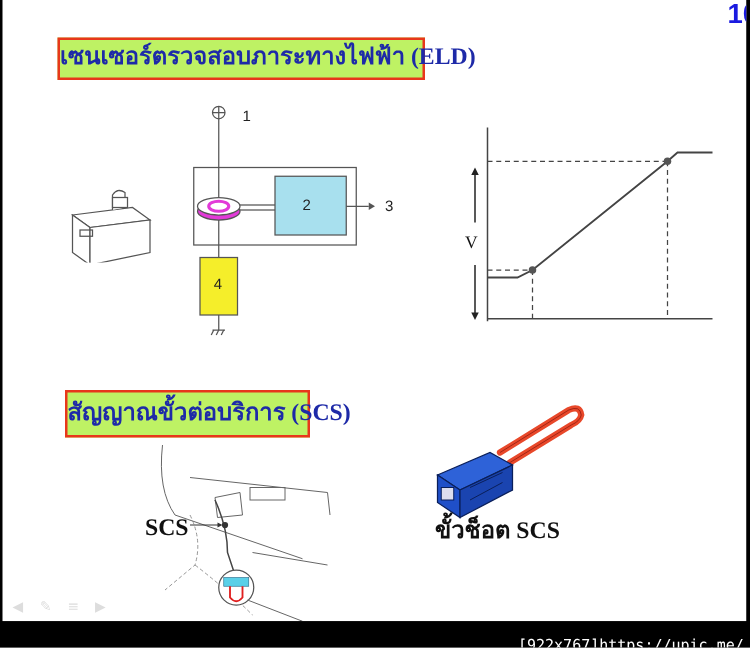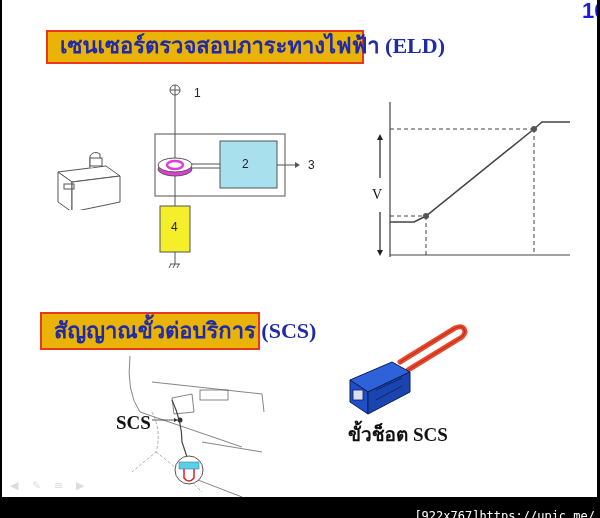--- a/index.html
+++ b/index.html
@@ -1,21 +1,21 @@
 <!DOCTYPE html>
 <html><head>
 <meta charset="utf-8">
 <style>
   html,body{margin:0;padding:0;}
   body{width:600px;height:518px;background:#000;position:relative;overflow:hidden;font-family:"Liberation Serif",serif;}
   .slide{position:absolute;left:2px;top:0;width:595px;height:497px;background:#fff;overflow:hidden;}
   .page-num{position:absolute;left:580px;top:-2px;font-family:"Liberation Sans",sans-serif;font-weight:bold;font-size:22px;color:#1a1ae0;}
-  .title-box{position:absolute;border:2px solid #e8371b;background:#eab308;color:#1e2aa8;font-weight:bold;font-size:22px;line-height:28px;padding:0 12px;white-space:nowrap;}
+  .title-box{position:absolute;border:2px solid #e8371b;background:#bef264;color:#1e2aa8;font-weight:bold;font-size:19px;line-height:28px;padding:0 0;white-space:nowrap;}
   .t1{left:44px;top:30px;width:290px;height:30px;}
-  .t2{left:38px;top:312px;width:192px;height:34px;line-height:34px;}
+  .t2{left:50px;top:312px;width:192px;height:34px;line-height:34px;}
   .diagram{position:absolute;}
   .label{position:absolute;font-family:"Liberation Sans",sans-serif;font-size:12px;color:#222;}
   .serif-label{position:absolute;font-family:"Liberation Serif",serif;font-weight:bold;font-size:19px;color:#111;}
   .footer-bar{position:absolute;left:0;top:497px;width:600px;height:21px;background:#000;}
   .footer-url{position:absolute;right:5px;top:499px;color:#fff;font-family:"DejaVu Sans Mono",monospace;font-size:12px;margin-top:10px;}
   .ctrl{position:absolute;top:479px;font-family:"DejaVu Sans",sans-serif;font-size:11px;color:#ddd;}
 </style>
 </head>
 <body>
 
@@ -99,21 +99,21 @@
   <svg class="diagram" style="left:338px;top:320px;" width="140" height="100" viewBox="0 0 140 100">
     <path d="M60,42 L115,8 Q124,4 125,12 Q124,17 117,20 L68,50" fill="none" stroke="#e8482a" stroke-width="5" stroke-linecap="round"></path>
     <path d="M60,42 L115,8 Q124,4 125,12 Q124,17 117,20 L68,50" fill="none" stroke="#8a1a10" stroke-width="0.6"></path>
     <polygon points="10,60 52,42 70,52 28,72" fill="#2e62d8" stroke="#0a1f5a" stroke-width="1"></polygon>
     <polygon points="10,60 28,72 28,94 10,82" fill="#1f4fc8" stroke="#0a1f5a" stroke-width="1"></polygon>
     <polygon points="28,72 70,52 70,72 28,94" fill="#1a44b0" stroke="#0a1f5a" stroke-width="1"></polygon>
     <rect x="13" y="70" width="10" height="10" fill="#dde" stroke="#0a1f5a" stroke-width="0.8"></rect>
     <line x1="36" y1="70" x2="62" y2="58" stroke="#0a1f5a" stroke-width="0.8"></line>
     <line x1="36" y1="80" x2="62" y2="66" stroke="#0a1f5a" stroke-width="0.8"></line>
   </svg>
-  <div class="serif-label" style="left:346px;top:419px;">ขั้วช็อต SCS</div>
+  <div class="serif-label" style="left:346px;top:408px;">ขั้วช็อต SCS</div>
 
   <div class="ctrl" style="left:8px;">◀</div>
   <div class="ctrl" style="left:30px;">✎</div>
   <div class="ctrl" style="left:52px;">≡</div>
   <div class="ctrl" style="left:74px;">▶</div>
 </div>
 
 <div class="footer-bar"></div>
 <div class="footer-url">[922x767]https://upic.me/</div>
 

